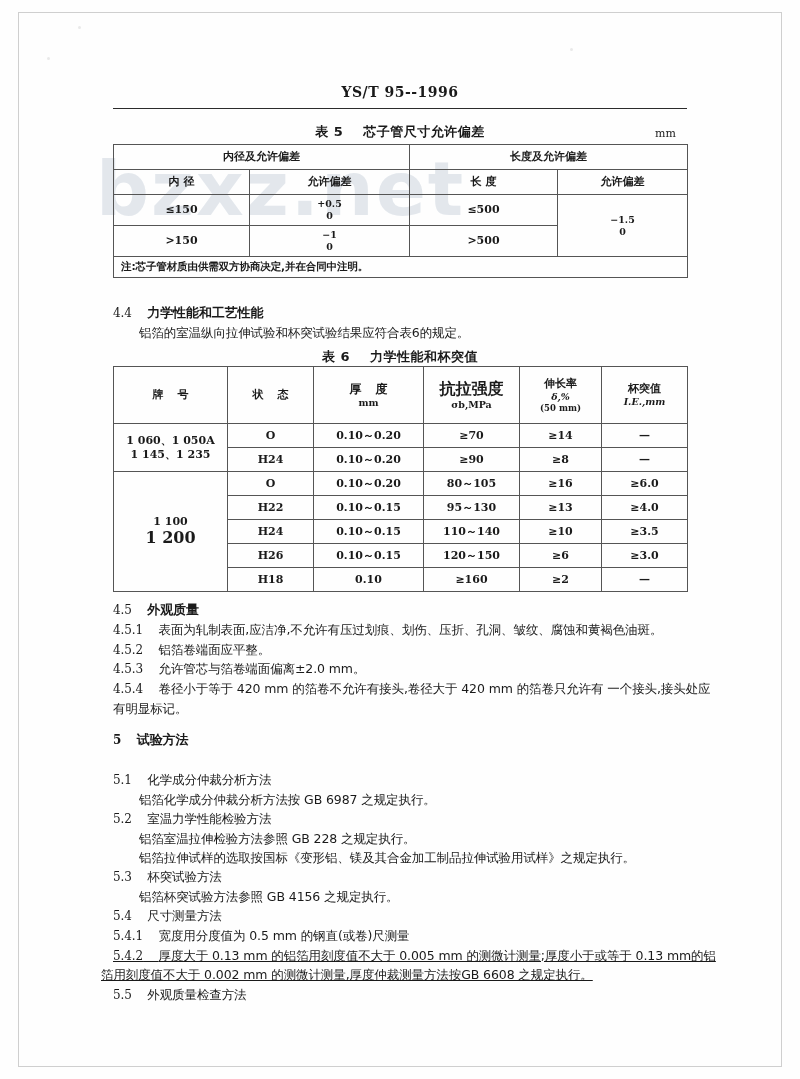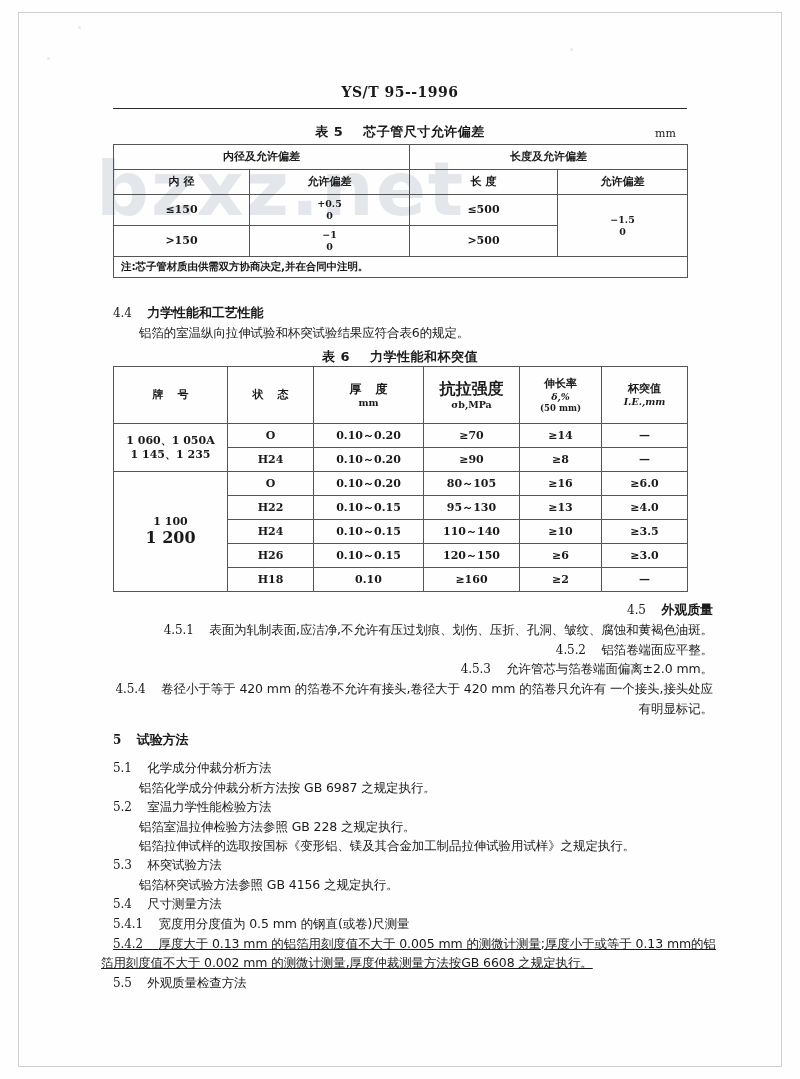--- a/index.html
+++ b/index.html
@@ -323,21 +323,21 @@
         <tr>
           <td class="num" style="height:23px;">H18</td>
           <td class="num">0.10</td>
           <td class="num">≥160</td>
           <td class="num">≥2</td>
           <td class="num">—</td>
         </tr>
       </tbody>
     </table>
 
-    <div class="para" style="top:600px;text-align:right;">
+    <div class="para" style="top:600px;">
       <div>
         <span class="lead">4.5</span>
         &nbsp;&nbsp;
         <span class="h-sec">外观质量</span>
       </div>
       <div>
         <span class="lead">4.5.1</span>
         &nbsp;&nbsp;
         <span>表面为轧制表面,应洁净,不允许有压过划痕、划伤、压折、孔洞、皱纹、腐蚀和黄褐色油斑。</span>
       </div>
@@ -352,21 +352,21 @@
         <span>允许管芯与箔卷端面偏离±2.0 mm。</span>
       </div>
       <div>
         <span class="lead">4.5.4</span>
         &nbsp;&nbsp;
         <span>卷径小于等于 420 mm 的箔卷不允许有接头,卷径大于 420 mm 的箔卷只允许有 一个接头,接头处应有明显标记。</span>
       </div>
     </div>
 
     <div class="para" style="top:730px;">
-      <div style="margin-bottom:8px;">
+      <div style="margin-bottom:20px;">
         <span class="h-sec lead" style="font-weight:bold;">5</span>
         &nbsp;&nbsp;
         <span class="h-sec">试验方法</span>
       </div>
 
       <div>
         <span class="lead">5.1</span>
         &nbsp;&nbsp;
         <span>化学成分仲裁分析方法</span>
       </div>

